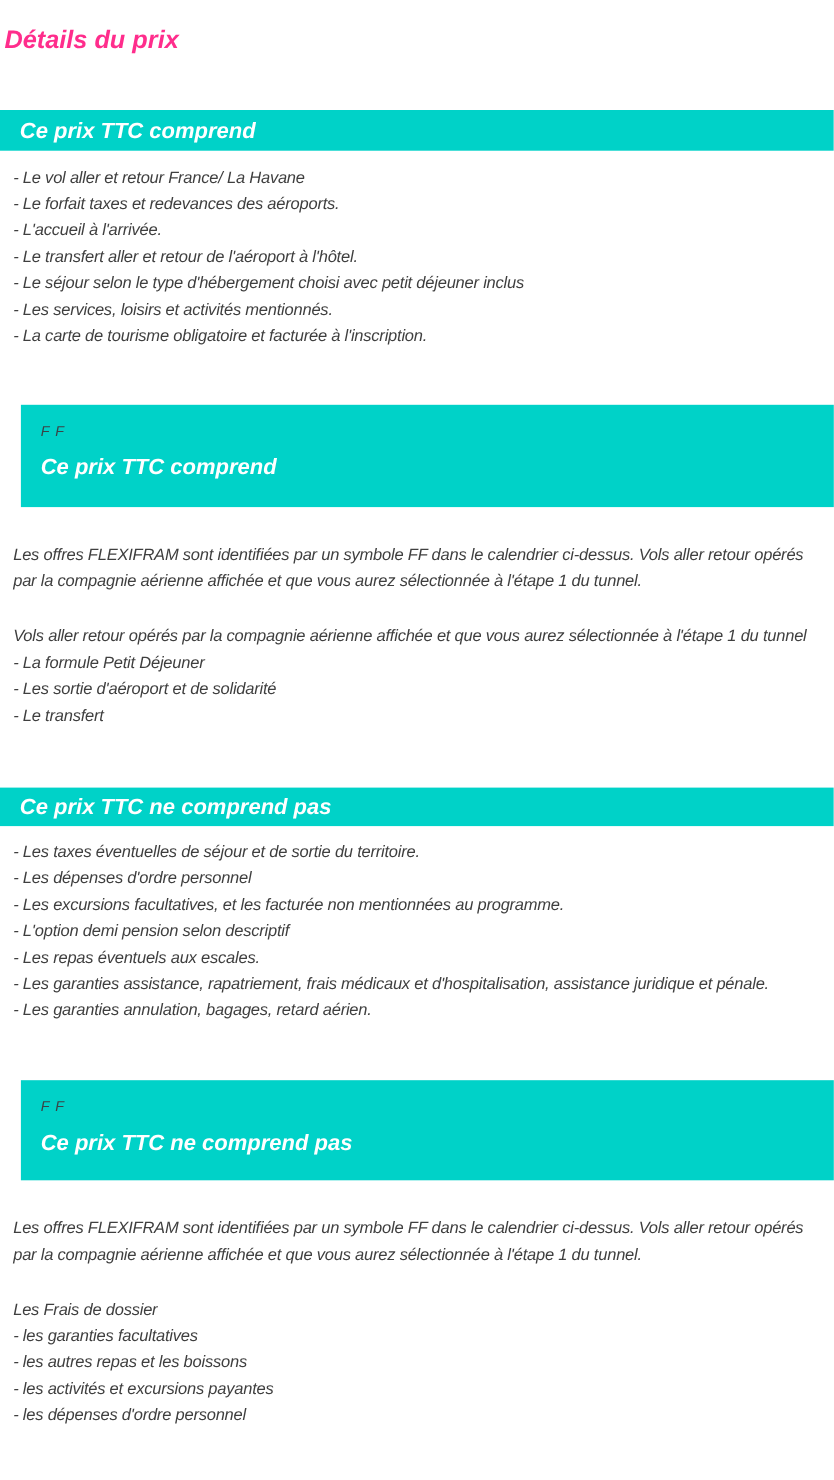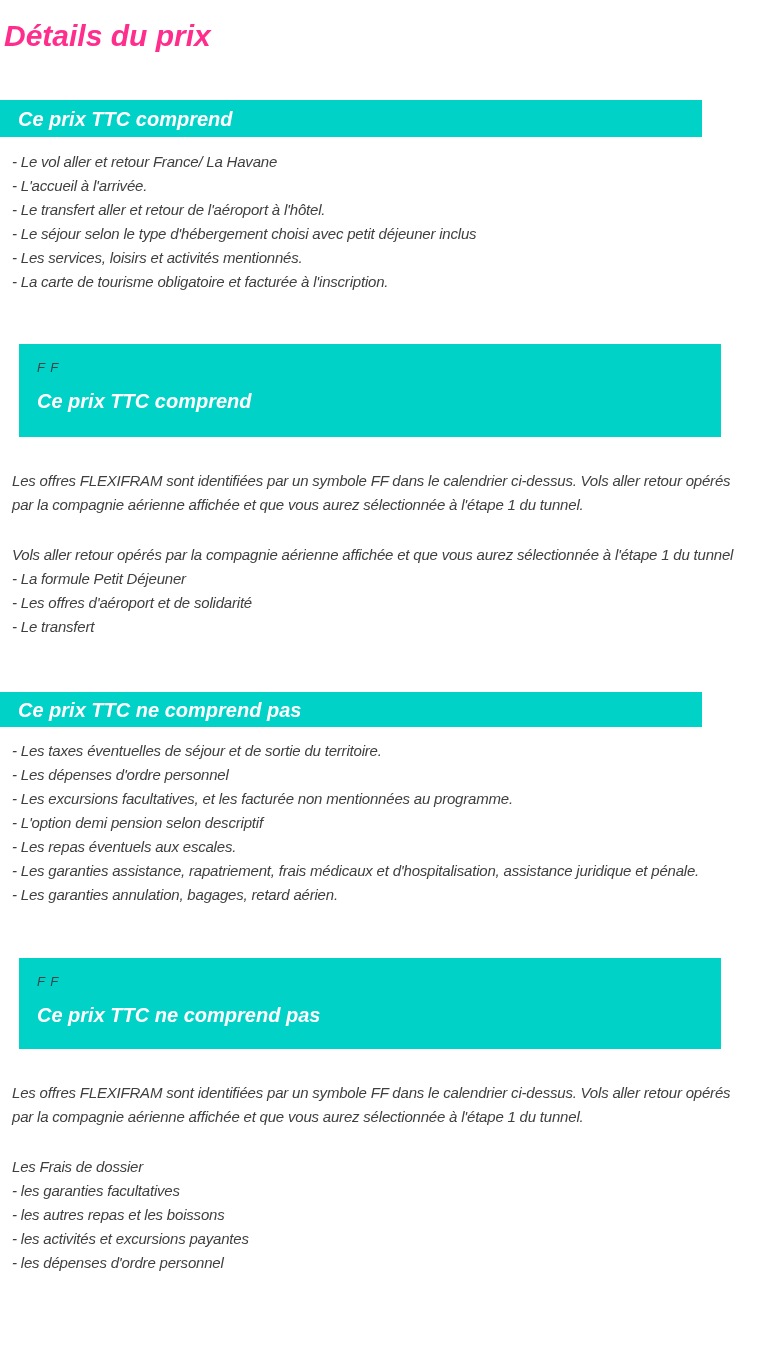--- a/index.html
+++ b/index.html
@@ -15,29 +15,29 @@
     width:758px;
     min-height:1345px;
     font-family:"Liberation Sans", sans-serif;
     font-style:italic;
     color:var(--text);
     overflow-x:hidden;
   }
   .page{width:758px;}
   h1.page-title{
     margin:22px 0 0 4px;
-    font-size:30px;
+    font-size:23px;
     line-height:28px;
     font-weight:bold;
     font-style:italic;
     color:var(--pink);
   }
   .banner{
     background:var(--teal);
-    width:702px;
+    width:758px;
     padding-left:18px;
   }
   .banner h2{
     color:var(--banner-text);
     font-size:20px;
     font-weight:bold;
     font-style:italic;
     line-height:28px;
   }
   .banner.simple{
@@ -81,38 +81,39 @@
 <main class="page">
 
   <h1 class="page-title">Détails du prix</h1>
 
   <section>
     <header class="banner simple">
       <h2>Ce prix TTC comprend</h2>
     </header>
     <div class="list">
       <p>- Le vol aller et retour France/ La Havane</p>
+      <p>- Le forfait taxes et redevances des aéroports.</p>
       <p>- L'accueil à l'arrivée.</p>
       <p>- Le transfert aller et retour de l'aéroport à l'hôtel.</p>
       <p>- Le séjour selon le type d'hébergement choisi avec petit déjeuner inclus</p>
       <p>- Les services, loisirs et activités mentionnés.</p>
       <p>- La carte de tourisme obligatoire et facturée à l'inscription.</p>
     </div>
   </section>
 
   <section>
     <header class="banner tall">
       <div class="badge">F F</div>
       <h2>Ce prix TTC comprend</h2>
     </header>
     <p class="para">Les offres FLEXIFRAM sont identifiées par un symbole FF dans le calendrier ci-dessus. Vols aller retour opérés par la compagnie aérienne affichée et que vous aurez sélectionnée à l'étape 1 du tunnel.</p>
     <div class="list after-para">
       <p>Vols aller retour opérés par la compagnie aérienne affichée et que vous aurez sélectionnée à l'étape 1 du tunnel</p>
       <p>- La formule Petit Déjeuner</p>
-      <p>- Les offres d'aéroport et de solidarité</p>
+      <p>- Les sortie d'aéroport et de solidarité</p>
       <p>- Le transfert</p>
     </div>
   </section>
 
   <section>
     <header class="banner simple third">
       <h2>Ce prix TTC ne comprend pas</h2>
     </header>
     <div class="list tight">
       <p>- Les taxes éventuelles de séjour et de sortie du territoire.</p>

